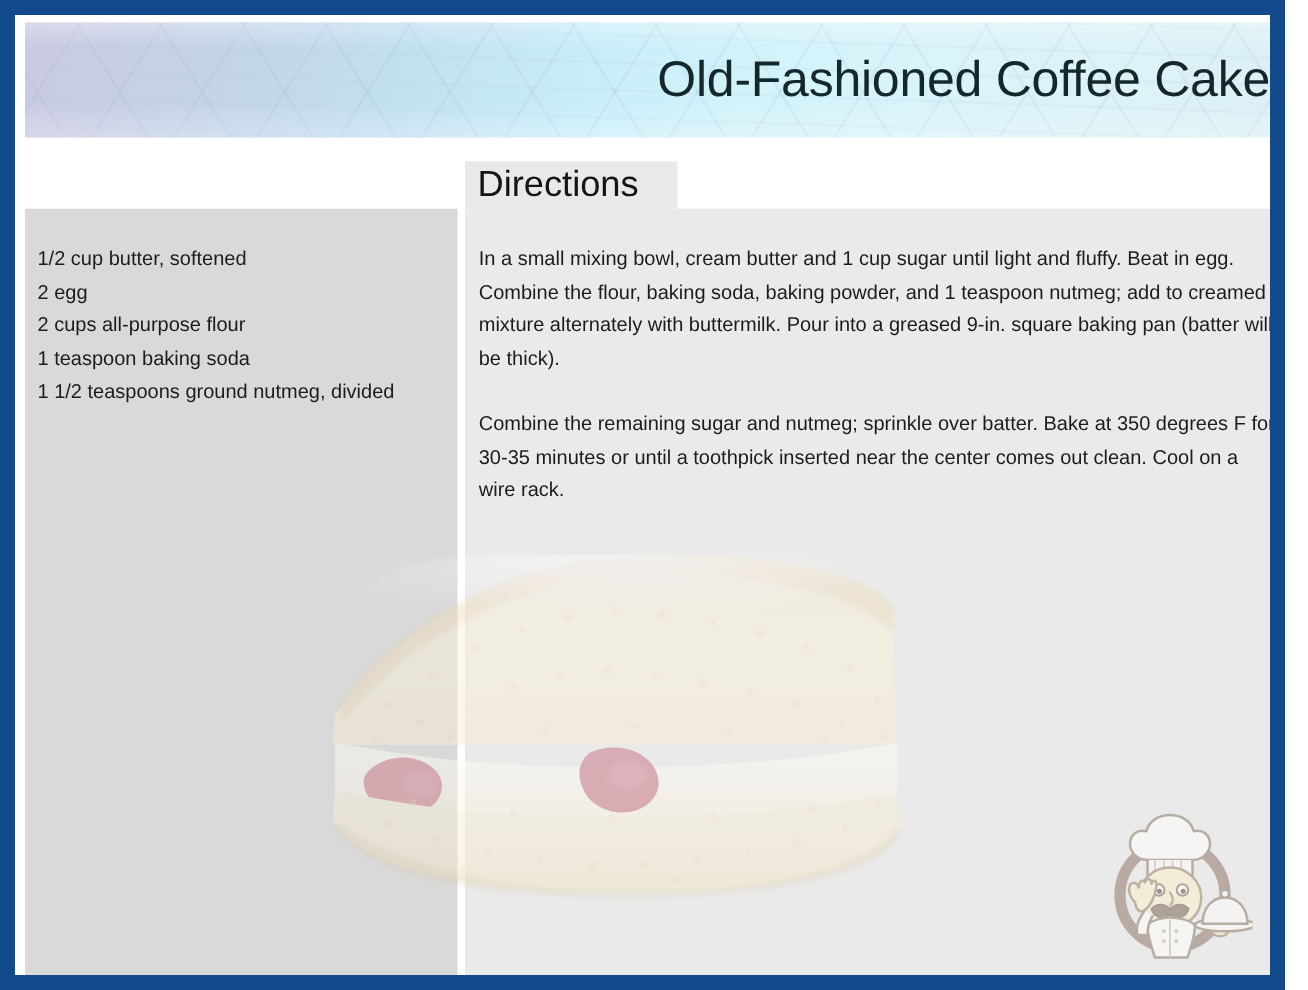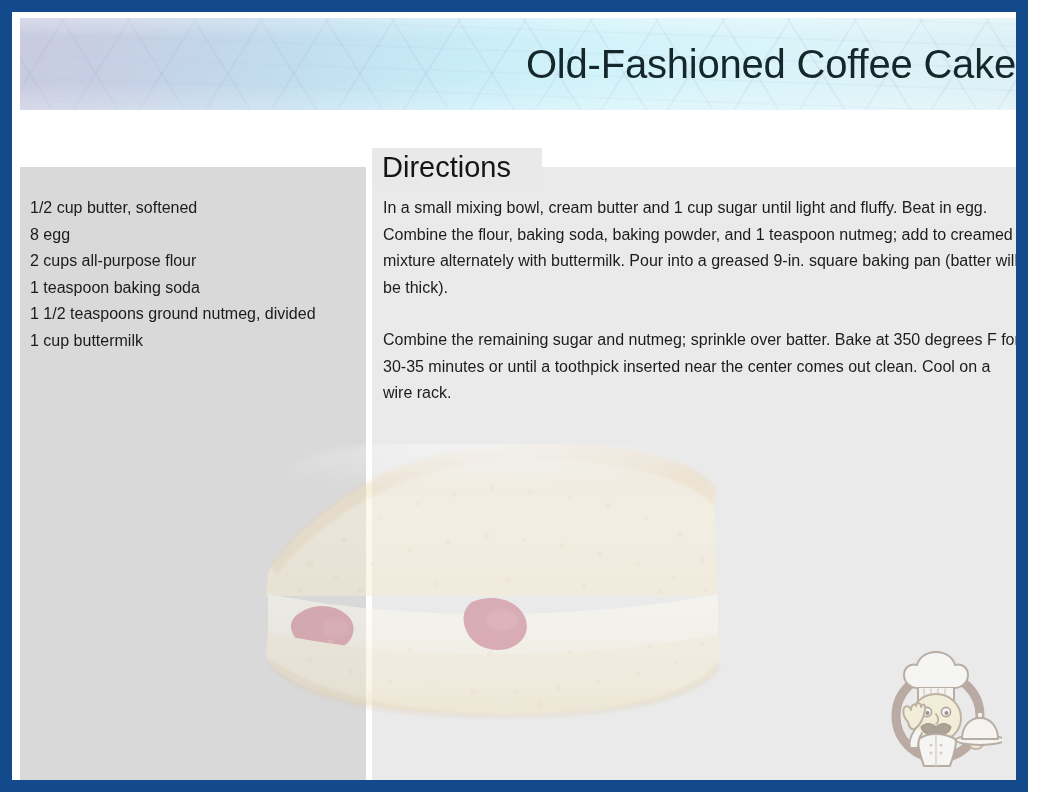--- a/index.html
+++ b/index.html
@@ -116,21 +116,21 @@
   #ingredients .panel-head { background:#D7D7D7; width:186px; }
   #ingredients .panel-body {
     background:#D9D9D9;
     width:346px; height:617px;
   }
   #ing-list { list-style:none; }
   #ing-list li { white-space:normal; }
 
   
   #directions { left:360px; top:117px; width:666px; height:655px; }
-  #directions .panel-head { background:#E9E9E9; width:170px;margin-top:19px; }
+  #directions .panel-head { background:#E9E9E9; width:170px; }
   #directions .panel-body {
     background:#EAEAEA;
     width:666px; height:617px;
     padding:28px 14px 10px 11px;
     line-height:26.5px;
   }
   #directions p { margin-bottom:26px; }
   #directions p:last-child { margin-bottom:0; }
 
   
@@ -160,25 +160,24 @@
   <div id="canvas">
 
     <div id="banner">
       <div id="banner-title">Old-Fashioned Coffee Cake</div>
     </div>
 
     <div class="panel" id="ingredients">
       <div class="panel-body">
         <ul id="ing-list">
           <li>1/2 cup butter, softened</li>
-          <li>8 egg</li>
+          <li>2 egg</li>
           <li>2 cups all-purpose flour</li>
           <li>1 teaspoon baking soda</li>
           <li>1 1/2 teaspoons ground nutmeg, divided</li>
-          <li>1 cup buttermilk</li>
         </ul>
       </div>
     </div>
 
     <div class="panel" id="directions">
       <div class="panel-head">Directions</div>
       <div class="panel-body">
         <p>In a small mixing bowl, cream butter and 1 cup sugar until light and fluffy.  Beat in egg.  Combine the flour, baking soda, baking powder, and 1 teaspoon nutmeg; add to creamed mixture alternately with buttermilk.  Pour into a greased 9-in. square baking pan (batter will be thick).</p>
         <p>Combine the remaining sugar and nutmeg; sprinkle over batter.  Bake at 350 degrees F for 30-35 minutes or until a toothpick inserted near the center comes out clean.  Cool on a wire rack.</p>
       </div>

